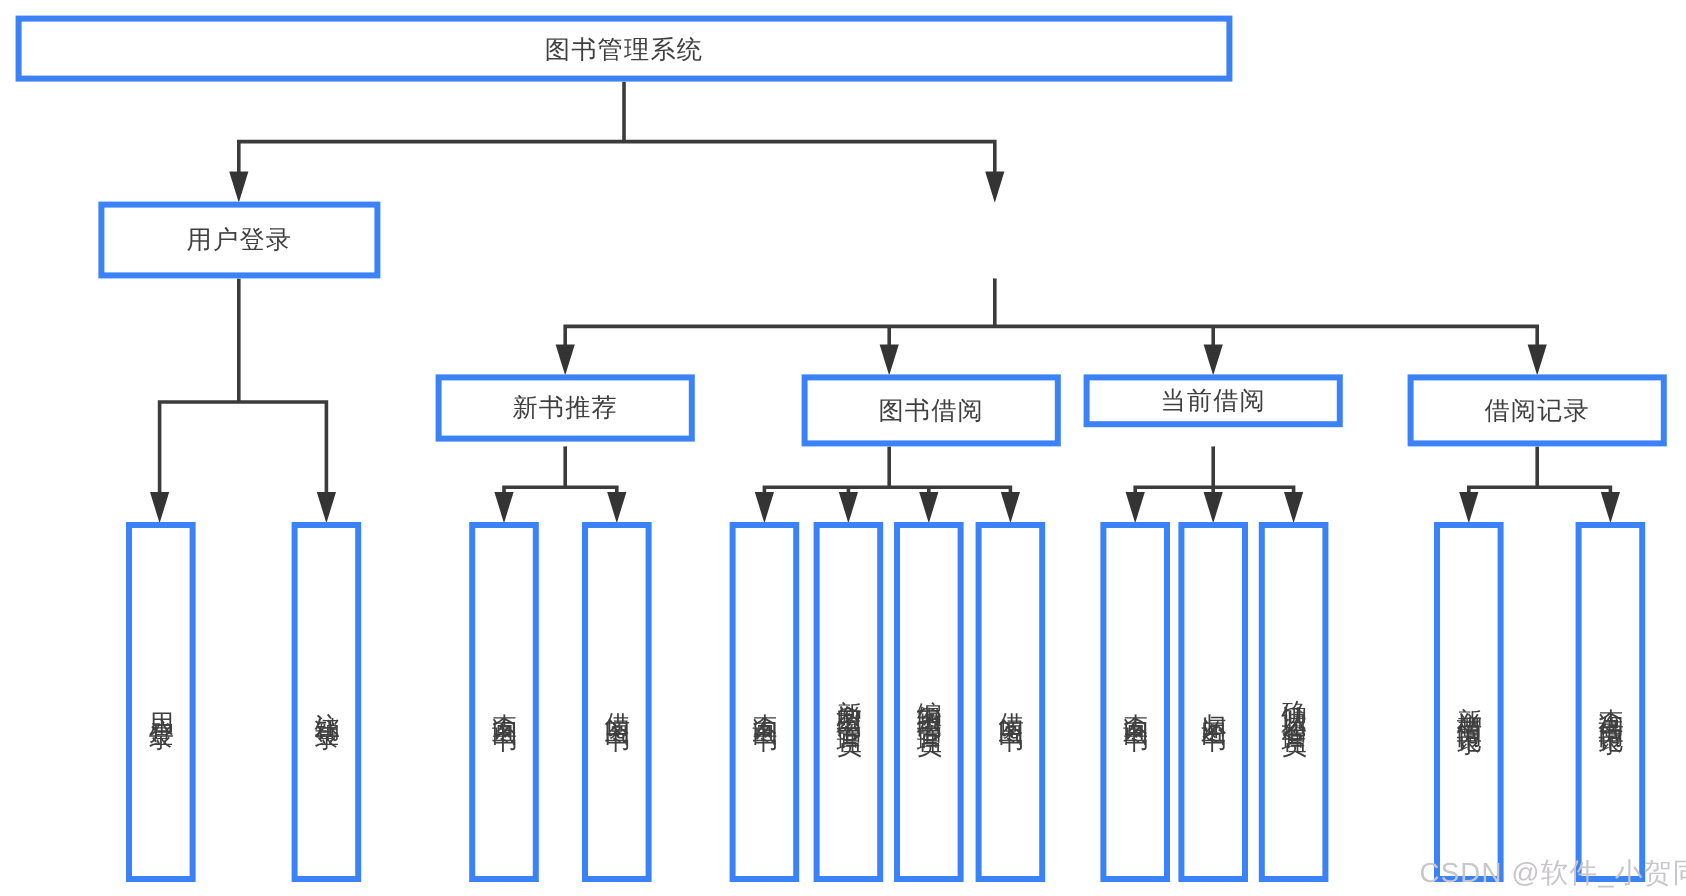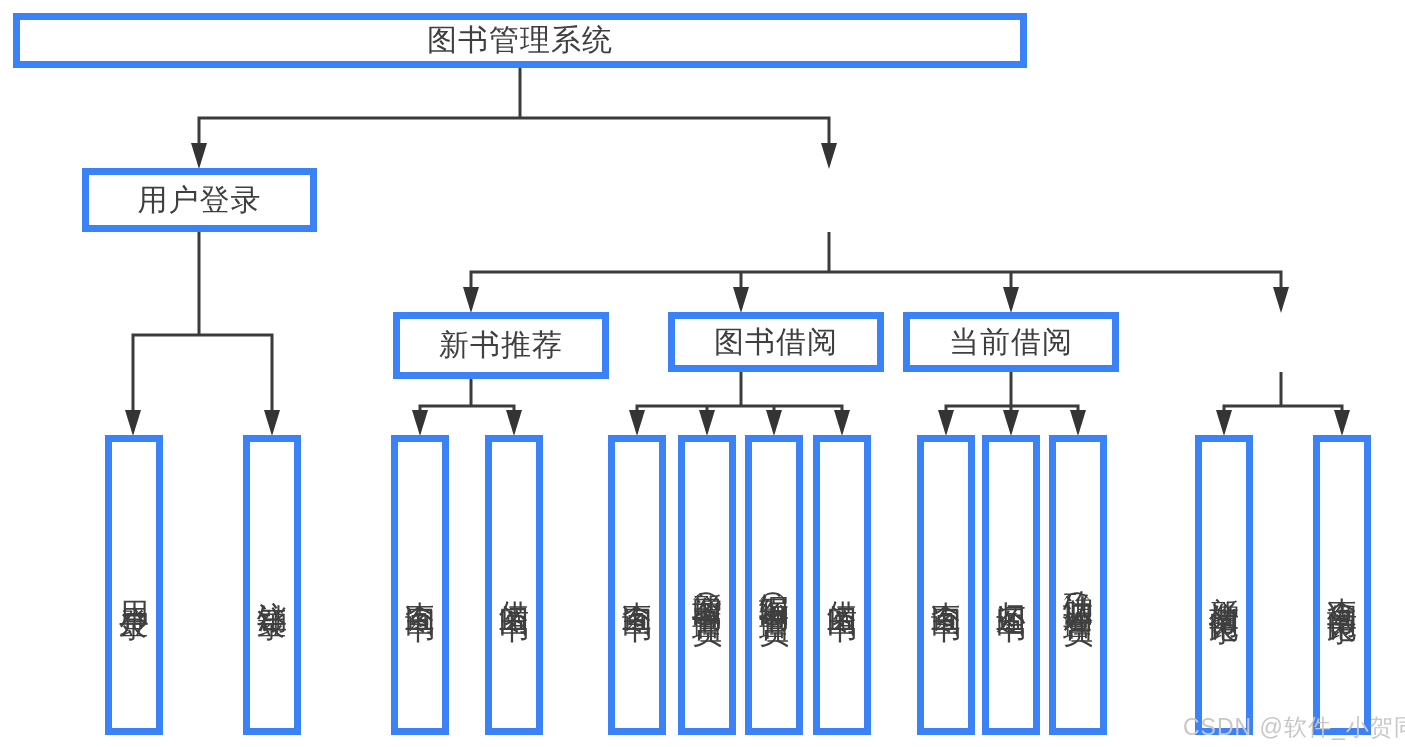--- a/index.html
+++ b/index.html
@@ -26,27 +26,27 @@
     stroke-width: 3;
     fill: none;
   }
   .edges polygon {
     fill: #343434;
     stroke: none;
   }
   .node {
     position: absolute;
     box-sizing: border-box;
-    border: 7px solid #3b82f6;
+    border: 5px solid #3b82f6;
     background: #ffffff;
     display: flex;
     align-items: center;
     justify-content: center;
     color: #3f3f3f;
-    font-size: 30px;
+    font-size: 21px;
     letter-spacing: 1px;
     white-space: nowrap;
   }
   .leaf span {
     writing-mode: vertical-rl;
     text-orientation: mixed;
     letter-spacing: 4px;
     white-space: nowrap;
     line-height: 1;
   }
@@ -112,28 +112,31 @@
   </svg>
 
   <div class="node" style="left:13px; top:13px; width:1014px; height:55px;">
     <span>图书管理系统</span>
   </div>
 
   <div class="node" style="left:82px; top:168px; width:235px; height:64px;">
     <span>用户登录</span>
   </div>
 
-  <div class="node" style="left:363px; top:312px; width:216px; height:67px;margin-left:30px;">
+  <div class="node" style="left:363px; top:312px; width:216px; height:56px;">
     <span>新书推荐</span>
   </div>
   <div class="node" style="left:668px; top:312px; width:216px; height:60px;">
     <span>图书借阅</span>
   </div>
-  <div class="node" style="left:903px; top:312px; width:216px; height:60px;">
+  <div class="node" style="left:903px; top:312px; width:216px; height:44px;">
     <span>当前借阅</span>
+  </div>
+  <div class="node" style="left:1173px; top:312px; width:216px; height:60px;">
+    <span>借阅记录</span>
   </div>
 
   <div class="node leaf" style="left:105px; top:435px; width:58px; height:300px;">
     <span>用户登录</span>
   </div>
   <div class="node leaf" style="left:243px; top:435px; width:58px; height:300px;">
     <span>注销登录</span>
   </div>
 
   <div class="node leaf" style="left:391px; top:435px; width:58px; height:300px;">

